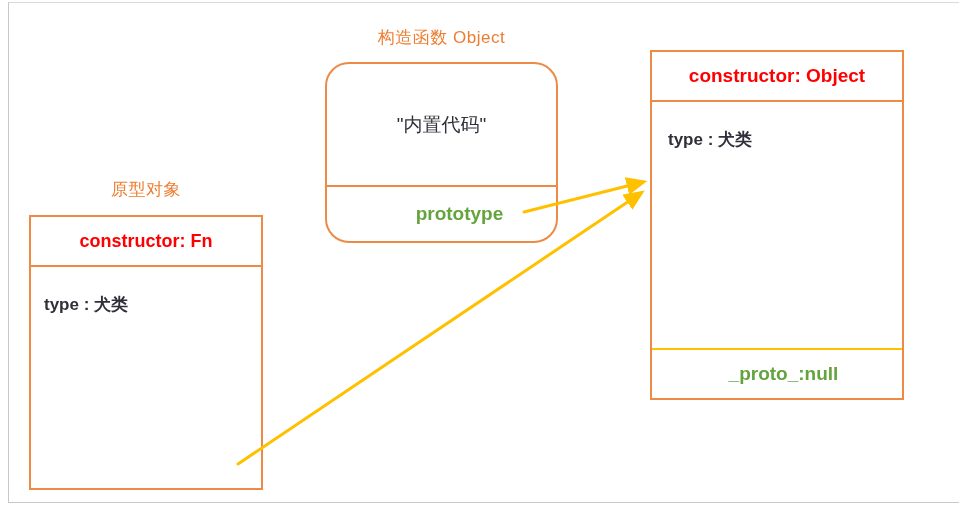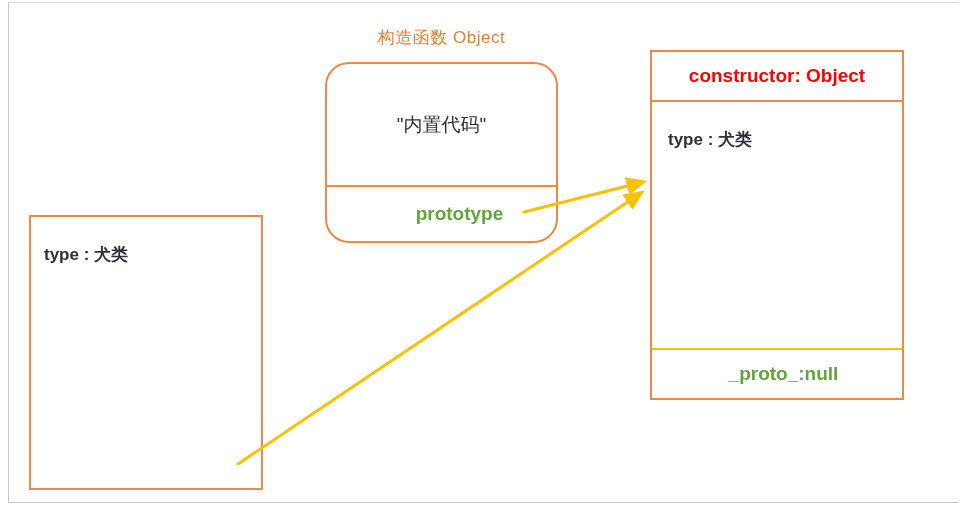--- a/index.html
+++ b/index.html
@@ -97,22 +97,24 @@
   svg.arrows line { stroke: var(--arrow-gold); stroke-width: 3; stroke-linecap: round; }
   svg.arrows .arrowhead { fill: var(--arrow-gold); }
 </style>
 </head>
 <body>
 
 <div class="page">
 
   <div class="frame"></div>
 
+  <div class="box-title" style="left:29px; top:178px; width:234px;">原型对象</div>
 
   <div class="node" style="left:29px; top:215px; width:234px; height:275px;">
+    <div class="node-header">constructor: Fn</div>
     <div class="node-body">type : 犬类</div>
   </div>
 
   <div class="box-title" style="left:325px; top:26px; width:233px;">构造函数 Object</div>
 
   <div class="node node-rounded" style="left:325px; top:62px; width:233px; height:181px;">
     <div class="rounded-body">"内置代码"</div>
     <div class="rounded-footer">prototype</div>
   </div>
 

